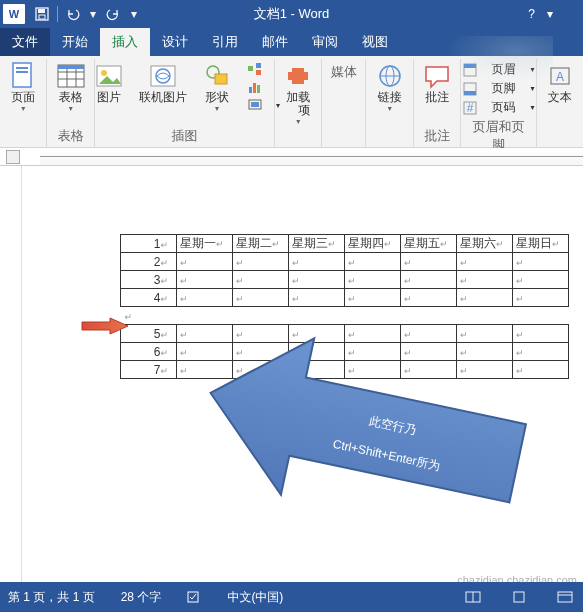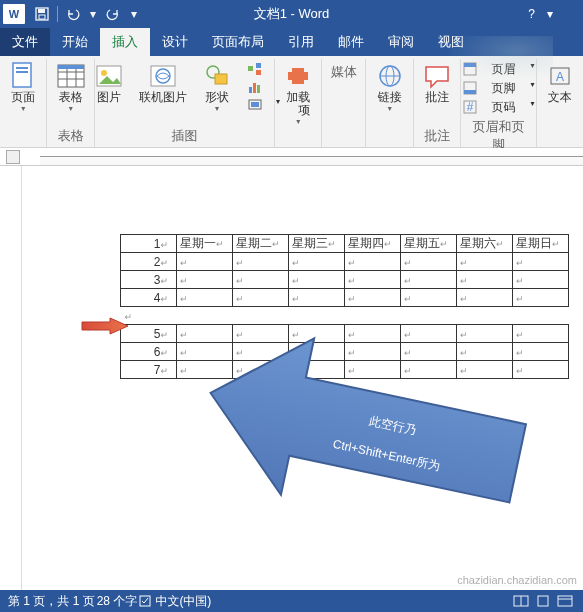--- a/index.html
+++ b/index.html
@@ -18,37 +18,37 @@
 .ribbon{background:#F3F3F3;height:92px;border-bottom:1px solid #D4D4D4;display:flex;padding-top:3px;position:relative}
 .ribbon::before{content:"";position:absolute;right:30px;top:-20px;width:120px;height:50px;background:radial-gradient(ellipse at 70% 30%,rgba(180,200,210,.3),transparent 60%);pointer-events:none}
 .group{border-right:1px solid #DADADA;display:flex;flex-direction:column;align-items:center;justify-content:space-between;padding:2px 6px 0;min-width:44px}
 .group .items{display:flex;align-items:flex-start;gap:8px;flex:1}
 .group .label{font-size:13px;color:#666;padding:2px 0;text-align:center}
 .bigbtn{display:flex;flex-direction:column;align-items:center;width:40px;cursor:pointer}
 .bigbtn .ico{width:30px;height:30px;display:flex;align-items:center;justify-content:center}
 .bigbtn .txt{font-size:12px;color:#333;line-height:1.1;text-align:right;white-space:nowrap}
 .bigbtn .drop{font-size:8px;color:#666}
 .smallcol{display:flex;flex-direction:column;gap:2px;justify-content:center}
-.smallbtn{display:flex;gap:13px;font-size:11px;color:#333;cursor:pointer;white-space:nowrap}
+.smallbtn{display:flex;align-items:center;gap:13px;font-size:11px;color:#333;cursor:pointer;white-space:nowrap}
 .smallbtn .sico{width:16px;height:16px;display:flex;align-items:center;justify-content:center}
 .ruler{height:18px;background:#fff;border-bottom:1px solid #ccc;display:flex;align-items:center;padding-left:40px;position:relative}
 .ruler .corner{position:absolute;left:6px;top:2px;width:14px;height:14px;border:1px solid #aaa;background:#f0f0f0}
 .ruler-bar{flex:1;height:16px;background:linear-gradient(#fff,#f6f6f6);position:relative;overflow:hidden}
 .ruler-bar::before{content:"";position:absolute;left:0;right:0;top:7px;height:1px;background:#999}
 .document-area{position:relative;height:428px;background:#fff;overflow:hidden}
 .vruler{position:absolute;left:0;top:0;bottom:0;width:22px;background:#fff;border-right:1px solid #ddd}
 .page{position:absolute;left:40px;top:10px;right:10px;bottom:10px;background:#fff}
 .wtable{position:absolute;left:80px;top:58px;border-collapse:collapse}
 .wtable td{border:1px solid #333;width:56px;height:18px;font-size:11px;text-align:left;color:#333;padding:0 3px}
 .wtable td.rownum{width:56px;text-align:right;padding-right:8px}
 .gap-row td{border:none;height:18px}
 .para{color:#999;font-size:9px}
 .red-arrow{position:absolute;left:40px;top:140px}
 .callout{position:absolute;left:135px;top:120px;width:380px;height:280px;pointer-events:none}
-.statusbar{position:absolute;bottom:0;left:0;right:0;height:22px;background:#2B579A;color:#fff;display:flex;align-items:center;padding:0 8px;font-size:11px;gap:2px}
+.statusbar{position:absolute;bottom:0;left:0;right:0;height:30px;background:#2B579A;color:#fff;display:flex;align-items:center;padding:0 8px;font-size:11px;gap:26px}
 .statusbar .spacer{flex:1}
 .statusbar .viewbtn{width:20px;height:16px;display:flex;align-items:center;justify-content:center;opacity:.9}
 .watermark{position:absolute;right:6px;bottom:26px;font-size:11px;color:rgba(120,120,120,.6);pointer-events:none}
 svg{display:block}
 </style>
 </head>
 <body>
 
 <div class="titlebar">
   <div class="w-icon">W</div>
@@ -81,21 +81,20 @@
     <span>?</span>
     <span>▾</span>
   </div>
 </div>
 
 <div class="tabs">
   <div class="tab file">文件</div>
   <div class="tab">开始</div>
   <div class="tab active">插入</div>
   <div class="tab">设计</div>
-  <div class="tab">页面布局</div>
   <div class="tab">引用</div>
   <div class="tab">邮件</div>
   <div class="tab">审阅</div>
   <div class="tab">视图</div>
 </div>
 
 <div class="ribbon">
   <div class="group">
     <div class="items">
       <div class="bigbtn">

